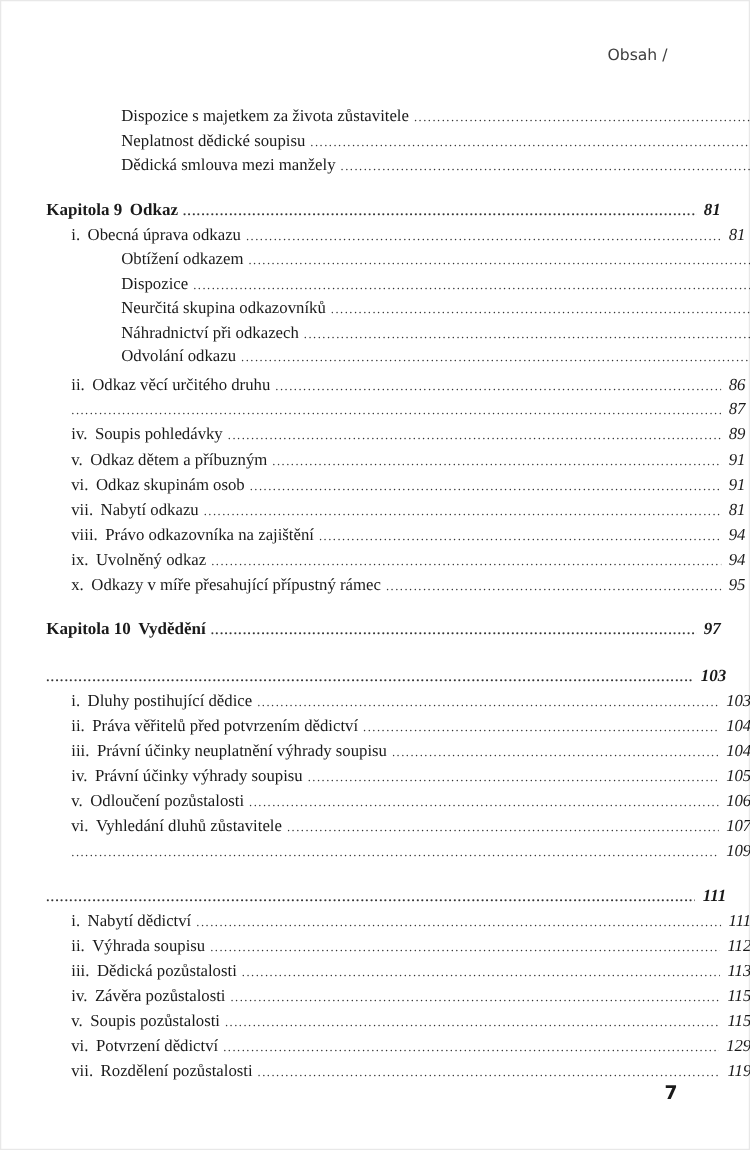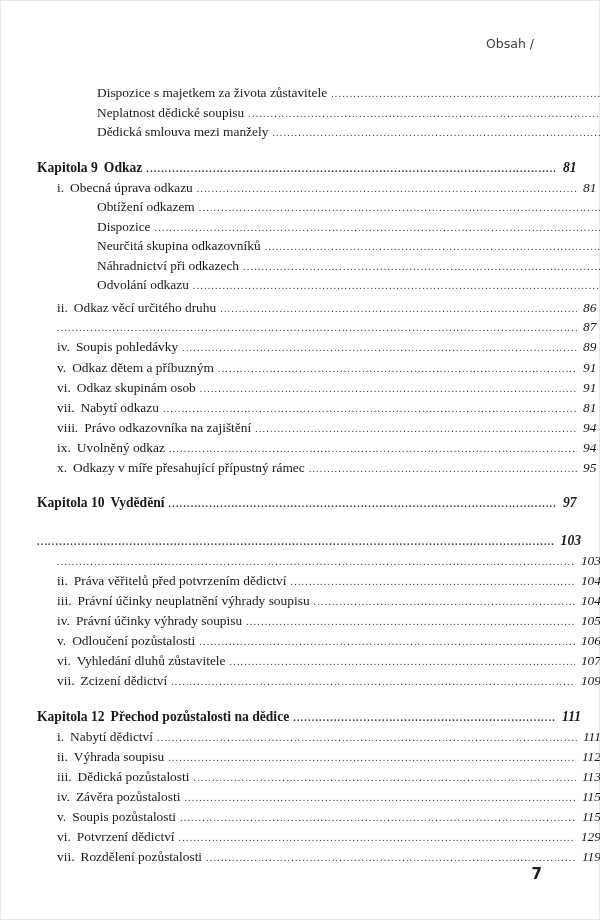--- a/index.html
+++ b/index.html
@@ -153,20 +153,21 @@
       <span class="dots"></span>
       <span class="pg">97</span>
       <span class="pgwrap"></span>
     </div>
     <div class="row chapter lvl0" style="top: 531px;">
       <span class="dots"></span>
       <span class="pg">103</span>
       <span class="pgwrap"></span>
     </div>
     <div class="row section lvl1" style="top: 551px;">
+      <span class="lbl"><span class="num">i.</span><span>Dluhy postihující dědice</span></span>
       <span class="dots"></span>
       <span class="pg">103</span>
       <span class="pgwrap"></span>
     </div>
     <div class="row section lvl1" style="top: 571px;">
       <span class="lbl"><span class="num">ii.</span><span>Práva věřitelů před potvrzením dědictví</span></span>
       <span class="dots"></span>
       <span class="pg">104</span>
       <span class="pgwrap"></span>
     </div>
@@ -188,27 +189,25 @@
       <span class="pg">106</span>
       <span class="pgwrap"></span>
     </div>
     <div class="row section lvl1" style="top: 651px;">
       <span class="lbl"><span class="num">vi.</span><span>Vyhledání dluhů zůstavitele</span></span>
       <span class="dots"></span>
       <span class="pg">107</span>
       <span class="pgwrap"></span>
     </div>
     <div class="row section lvl1" style="top: 671px;">
-      <span class="lbl"><span class="num">vii.</span><span>Zcizení dědictví</span></span>
       <span class="dots"></span>
       <span class="pg">109</span>
       <span class="pgwrap"></span>
     </div>
     <div class="row chapter lvl0" style="top: 707px;">
-      <span class="lbl"><span class="num">Kapitola 12</span><span>Přechod pozůstalosti na dědice</span></span>
       <span class="dots"></span>
       <span class="pg">111</span>
       <span class="pgwrap"></span>
     </div>
     <div class="row section lvl1" style="top: 727px;">
       <span class="lbl"><span class="num">i.</span><span>Nabytí dědictví</span></span>
       <span class="dots"></span>
       <span class="pg">111</span>
       <span class="pgwrap"></span>
     </div>

